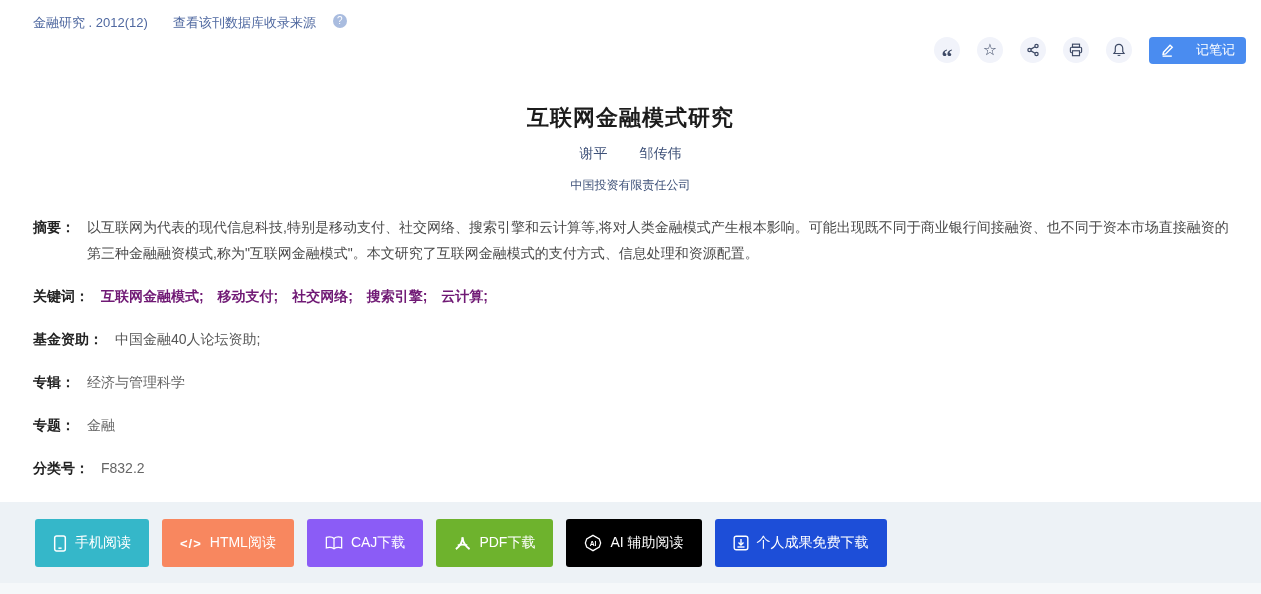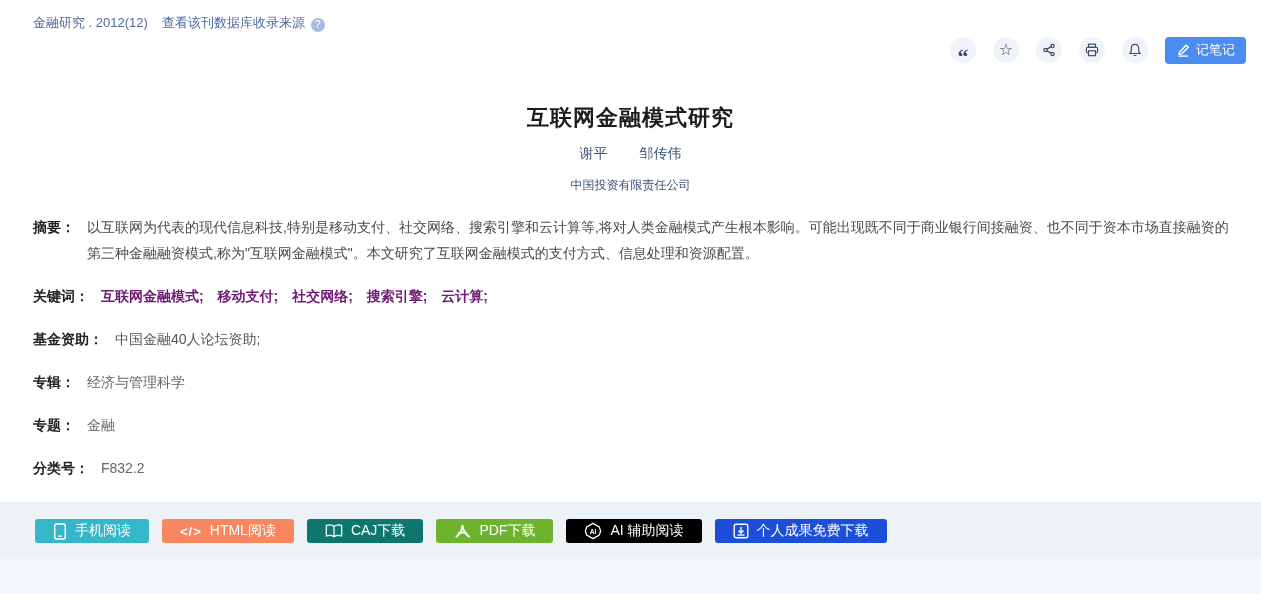--- a/index.html
+++ b/index.html
@@ -7,23 +7,24 @@
   body {
     font-family: "Liberation Sans", "DejaVu Sans", sans-serif;
     background: #ffffff;
     color: #333;
     overflow: hidden;
   }
   a { text-decoration: none; cursor: pointer; }
 
   
   .top-bar {
-    display: flex; align-items: flex-end;
+    display: flex; align-items: flex-start;
     padding: 14px 15px 0 33px;
     font-size: 13px;
+    gap: 11px;
   }
   .journal-link { color: #4f68a0; margin-right: 14px; }
   .source-link { color: #4f68a0; }
   .help-icon {
     width: 14px; height: 14px; border-radius: 50%;
     background: #a9bcdf; color: #fff;
     font-size: 10px; line-height: 14px; text-align: center;
     display: inline-block; margin-left: 6px; cursor: pointer;
   }
 
@@ -41,21 +42,21 @@
   .icon-circle svg { display: block; }
   .quote-glyph {
     font-family: "Liberation Serif", "DejaVu Serif", serif;
     font-weight: bold; font-size: 22px; line-height: 10px;
     position: relative; top: 7px;
   }
   .star-glyph { font-size: 16px; line-height: 16px; }
   .note-btn {
     background: #4a8cf0; color: #fff; border: none; border-radius: 4px;
     height: 27px; padding: 0 11px; font-size: 13px;
-    display: flex; align-items: center; gap: 6px; cursor: pointer;
+    display: flex; align-items: center; gap: 22px; cursor: pointer;
     font-family: inherit;
   }
 
   
   .article-title {
     text-align: center; font-size: 22px; font-weight: bold;
     color: #1c1c1c; margin-top: 39px; letter-spacing: 1px;
   }
   .authors-row {
     text-align: center; margin-top: 12px; font-size: 14px;
@@ -73,21 +74,21 @@
   .meta-value { color: #666; }
   .fund-link { color: #555; }
 
   
   .download-section {
     margin-top: 21px; background: #edf2f6;
     padding: 17px 15px 16px 35px;
     display: flex; gap: 13px; align-items: center;
   }
   .dl-btn {
-    height: 24px; border: none; border-radius: 3px;
+    height: 48px; border: none; border-radius: 3px;
     color: #fff; font-size: 14px; font-family: inherit;
     display: inline-flex; align-items: center; justify-content: center;
     gap: 8px; padding: 0 18px; cursor: pointer; white-space: nowrap;
   }
   .dl-btn svg { display: block; flex: none; }
   .code-glyph { font-size: 13px; font-weight: bold; letter-spacing: 1px; }
 
   
   .stats-section {
     background: #f5f8fa;
@@ -191,21 +192,21 @@
     <svg width="14" height="17" viewBox="0 0 12 16" fill="none" stroke="#ffffff" stroke-width="1.4">
       <rect x="1" y="1" width="10" height="14" rx="1.8"></rect>
       <line x1="4.5" y1="12.4" x2="7.5" y2="12.4"></line>
     </svg>
     <span>手机阅读</span>
   </button>
   <button class="dl-btn" style="background-color: rgb(248, 135, 95);">
     <span class="code-glyph">&lt;/&gt;</span>
     <span>HTML阅读</span>
   </button>
-  <button class="dl-btn" style="background-color: #0f766e;">
+  <button class="dl-btn" style="background-color: #8b5cf6;">
     <svg width="18" height="16" viewBox="0 0 20 16" fill="none" stroke="#ffffff" stroke-width="1.4">
       <path d="M10 3 C8 1.2 4.5 1 1.5 1.8 L1.5 13.5 C4.5 12.7 8 13 10 14.5 C12 13 15.5 12.7 18.5 13.5 L18.5 1.8 C15.5 1 12 1.2 10 3 Z"></path>
       <line x1="10" y1="3" x2="10" y2="14"></line>
     </svg>
     <span>CAJ下载</span>
   </button>
   <button class="dl-btn" style="background-color: rgb(110, 179, 45);">
     <svg width="17" height="16" viewBox="0 0 18 16" fill="none" stroke="#ffffff" stroke-width="2">
       <path d="M9 2 C9 7 5.5 12 2 14.5"></path>
       <path d="M9 2 C9.5 7 13 12 16.5 14.5"></path>

